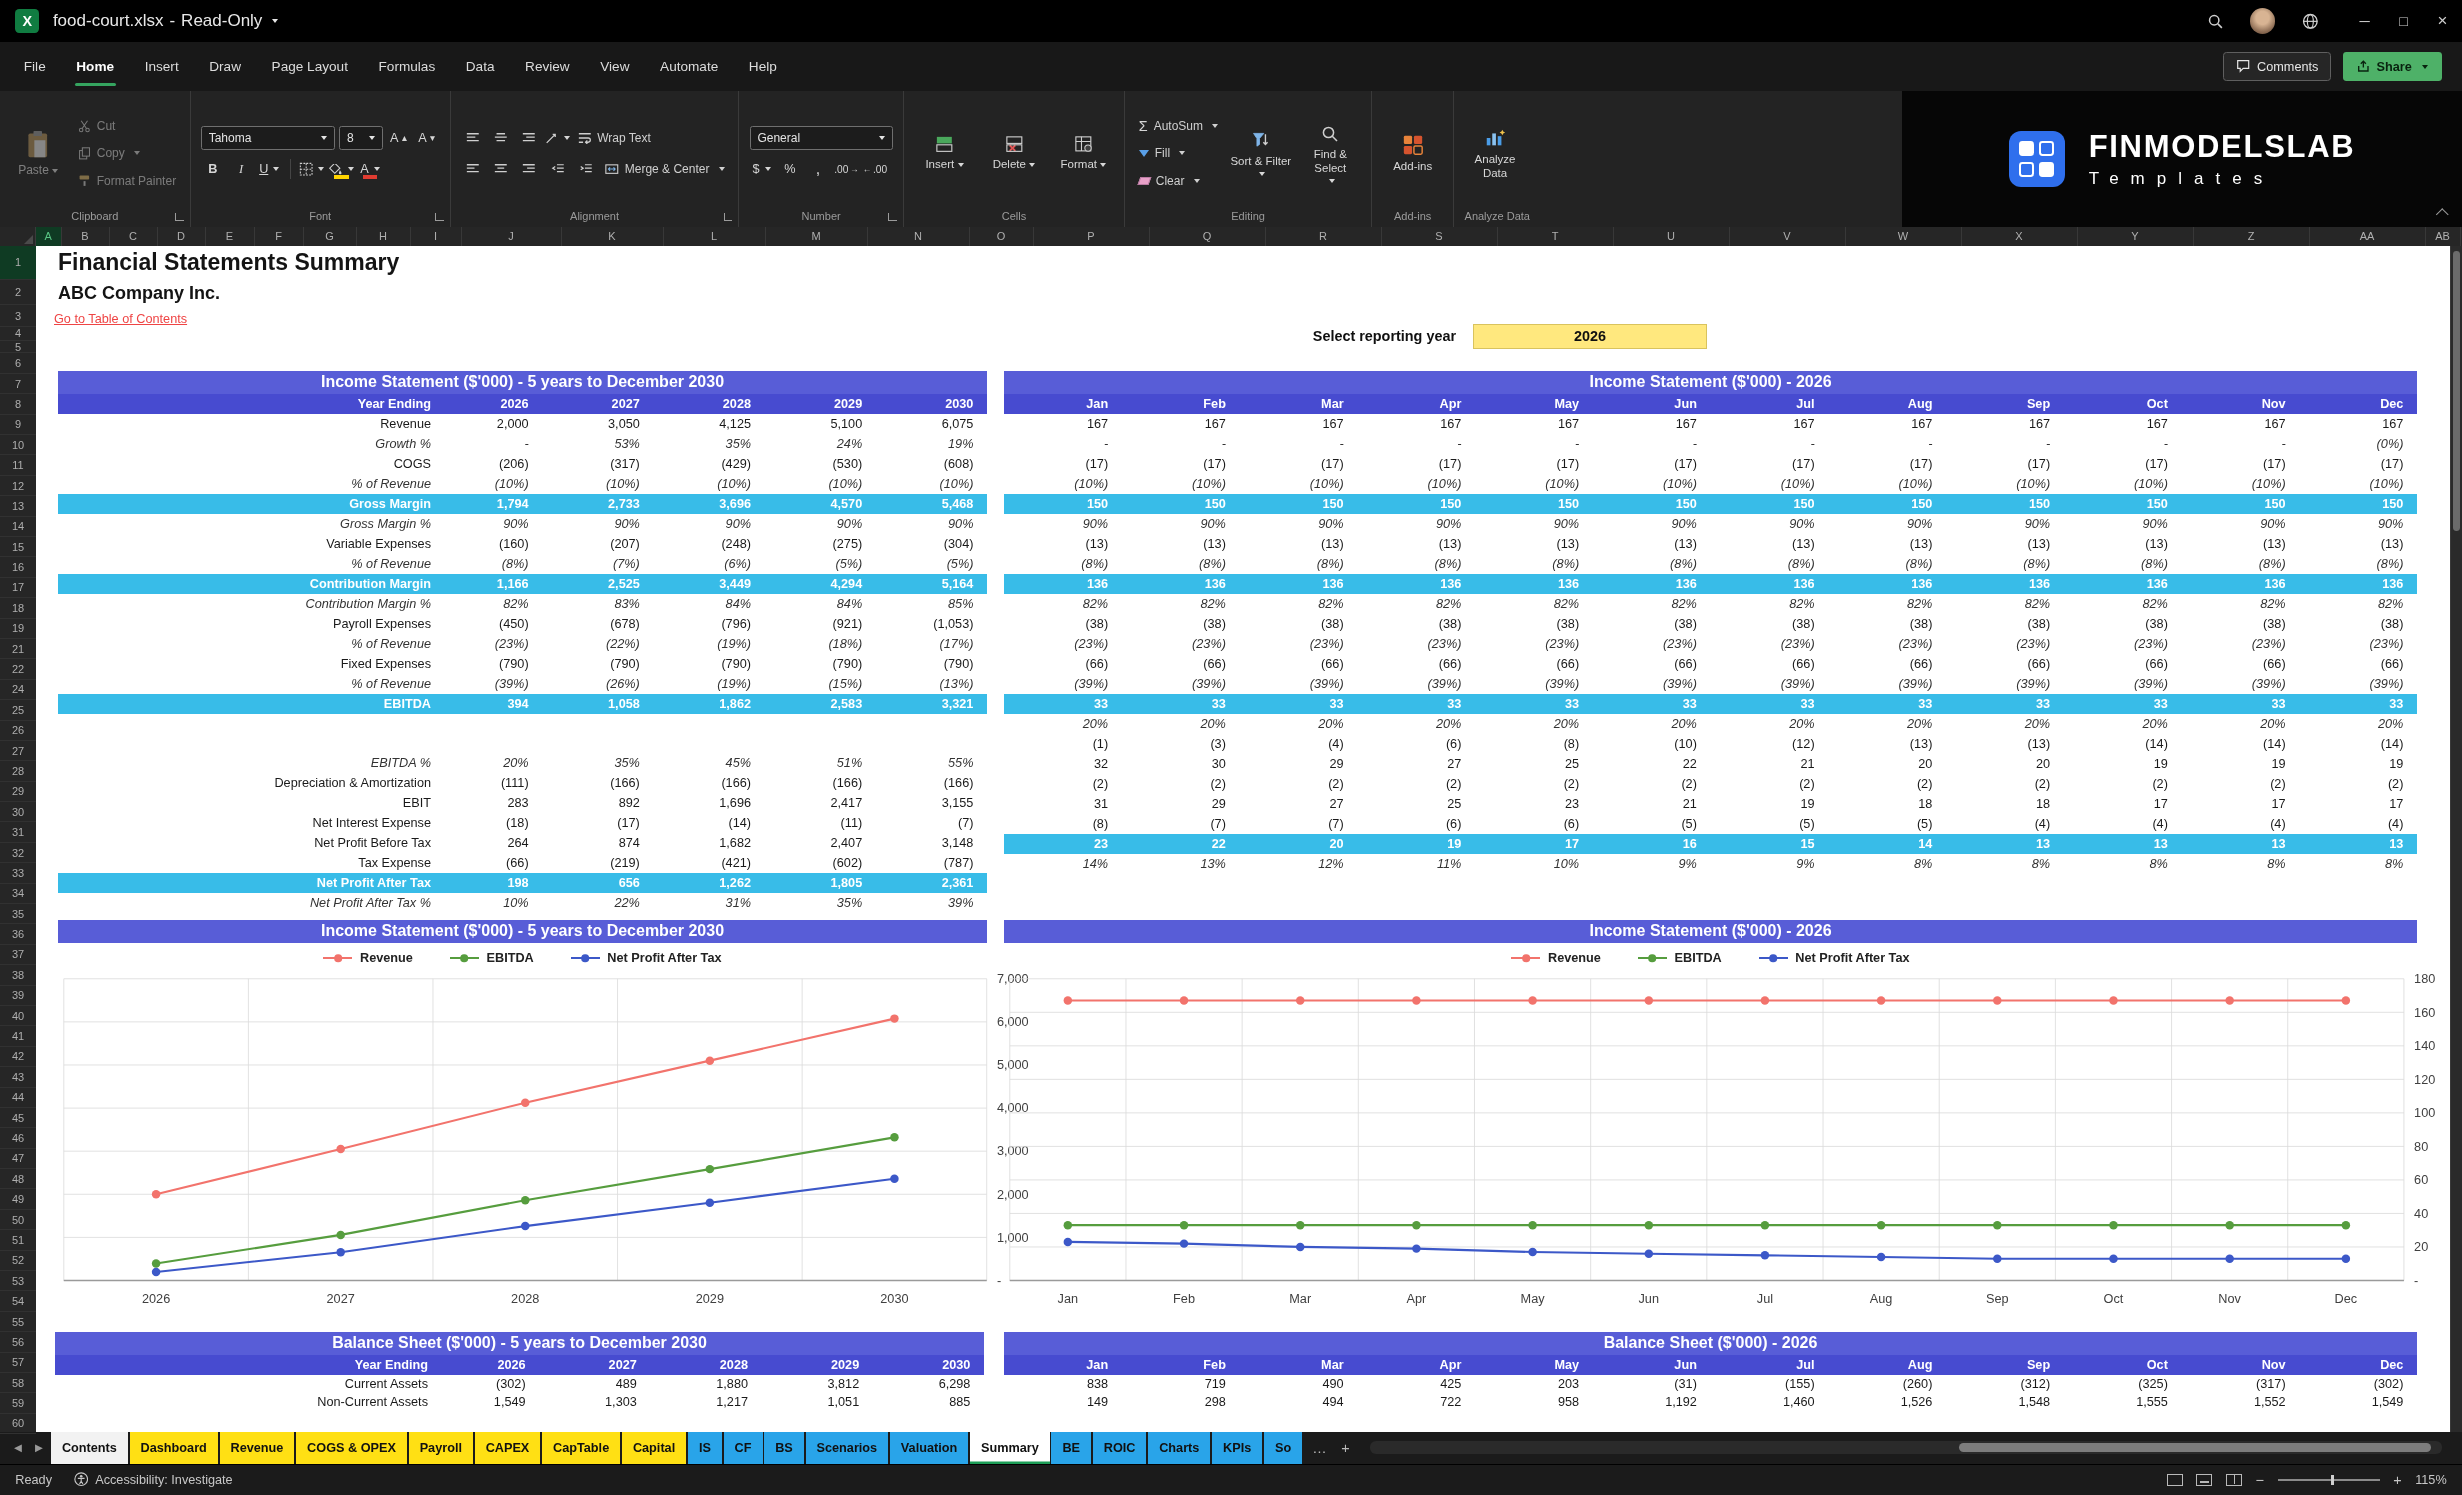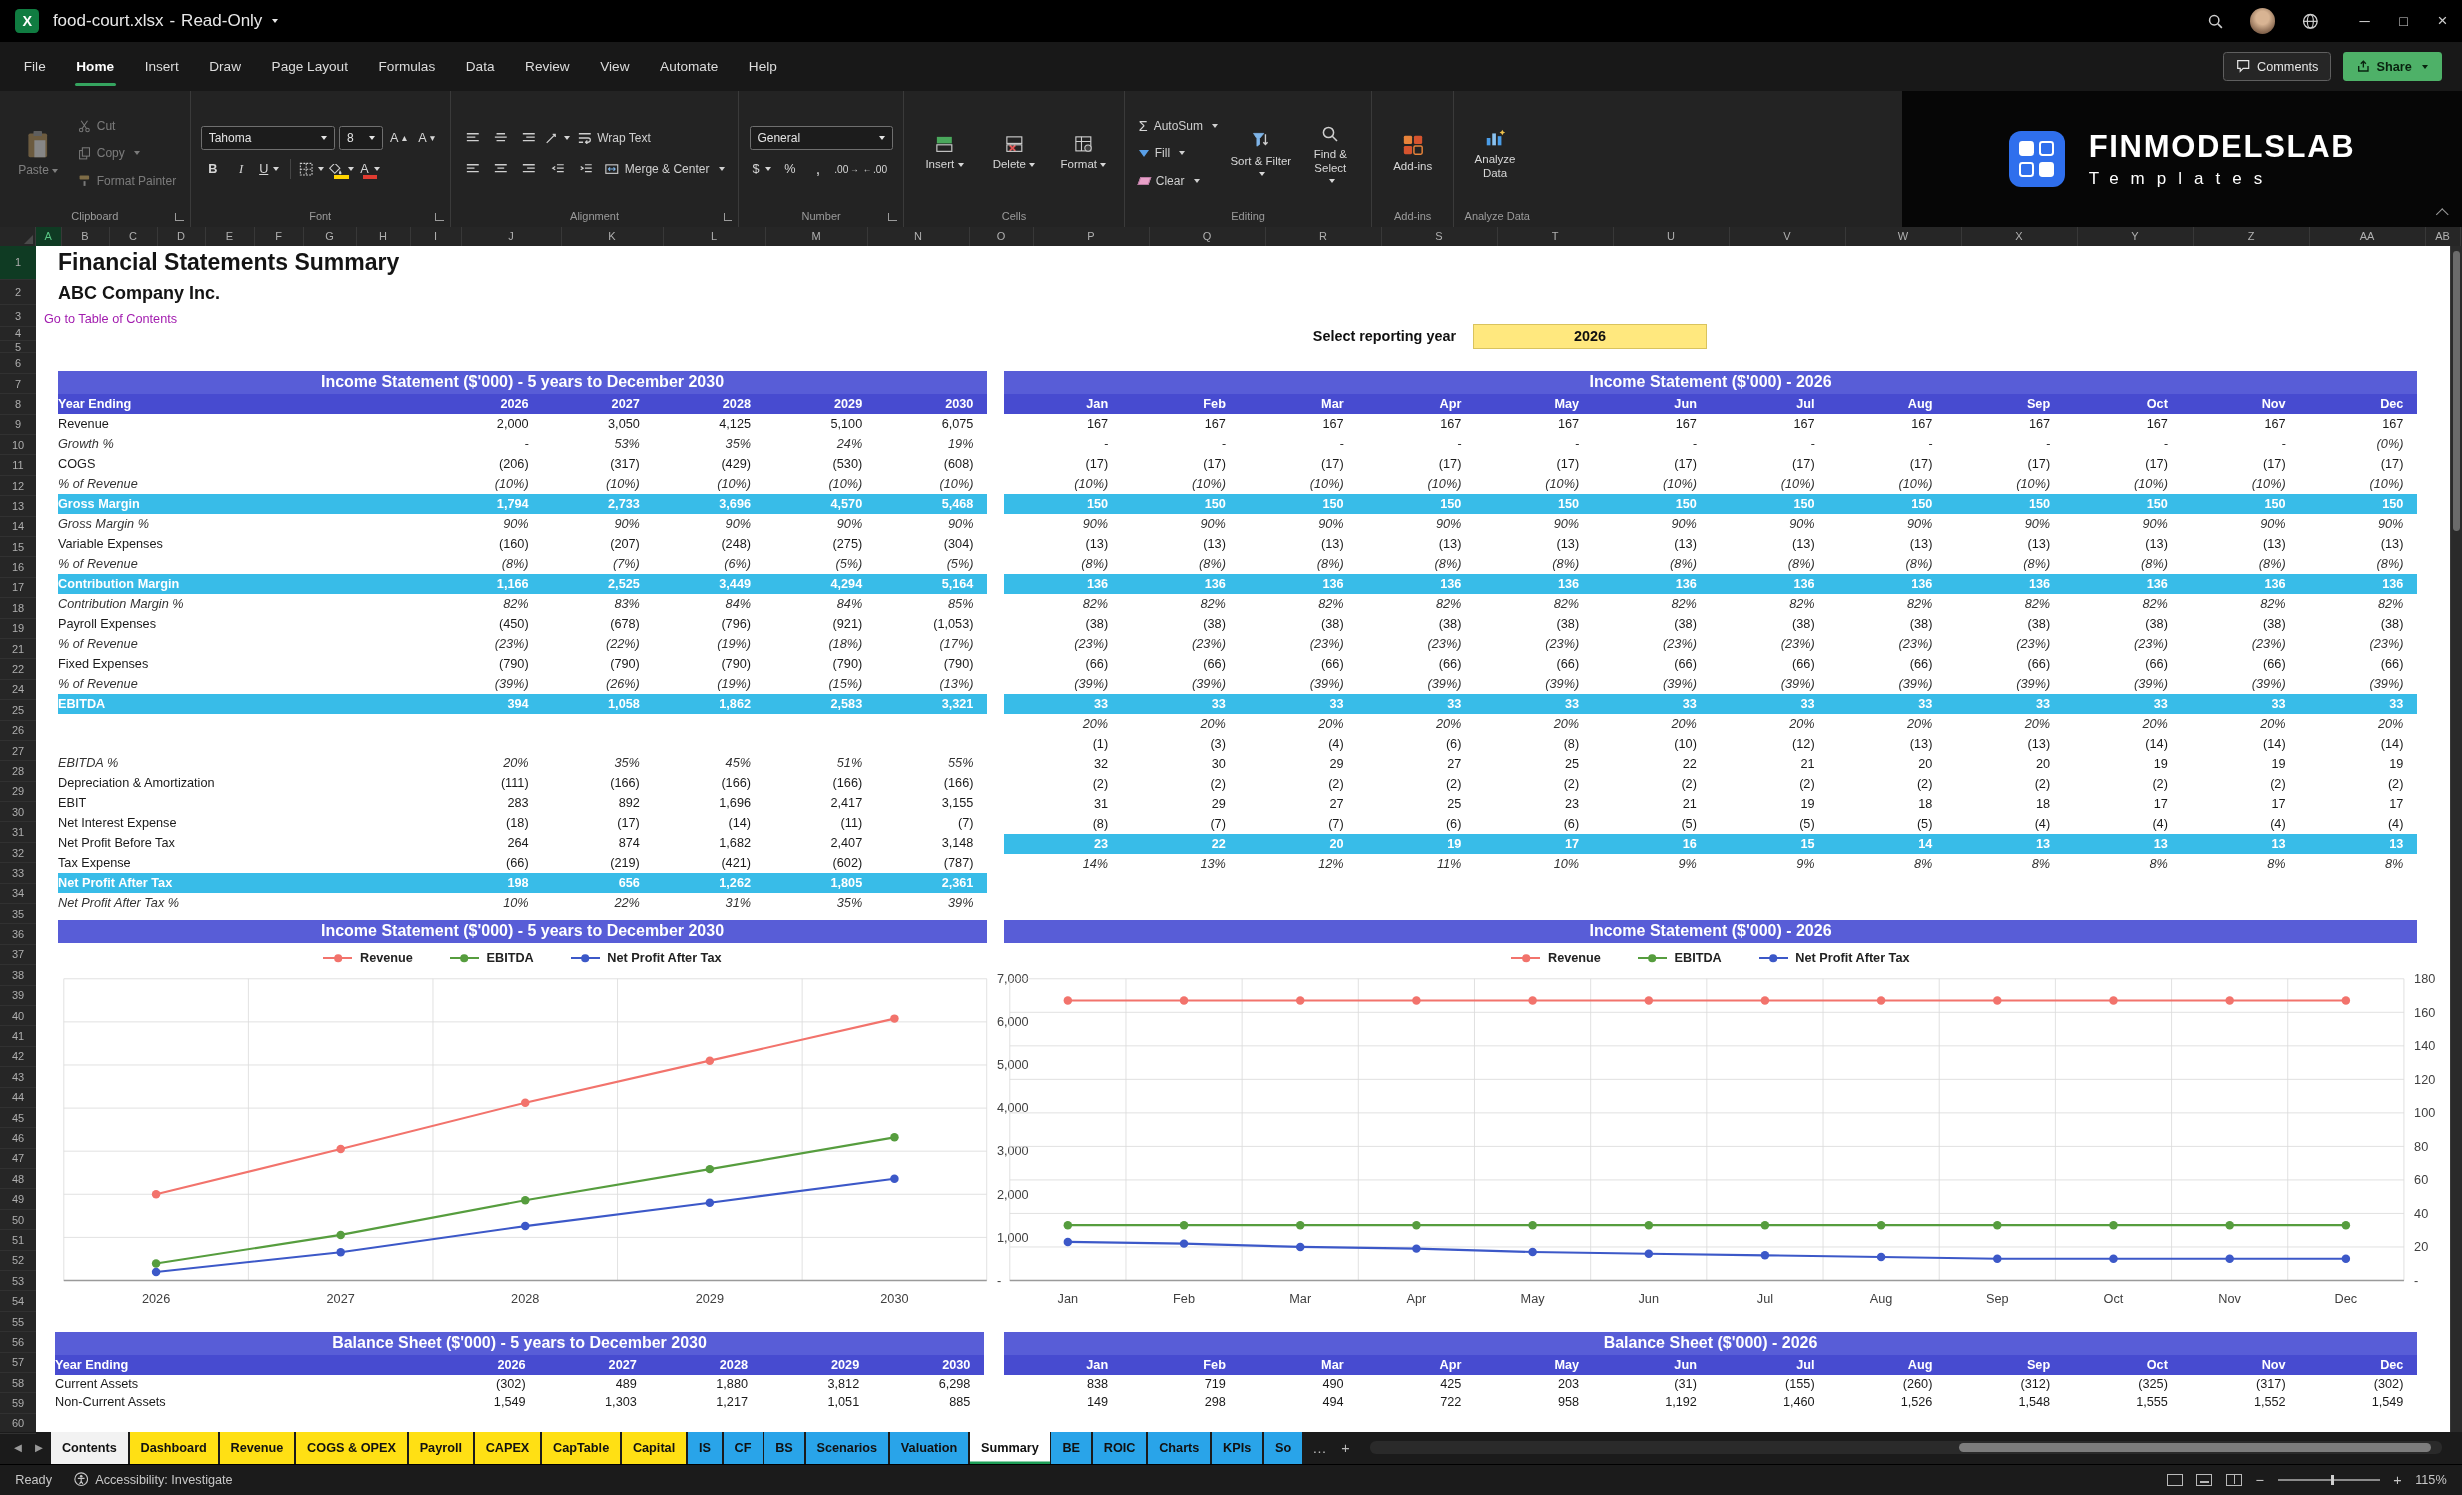--- a/index.html
+++ b/index.html
@@ -68,33 +68,33 @@
   .gutter{width:36px;background:#262626;flex:none}
   .rowh{display:flex;align-items:center;justify-content:center;font-size:11px;color:#aeaeae;border-bottom:0.8px solid #313131}
   .canvas{position:relative;flex:1;background:#fff;overflow:hidden}
   .vscroll{position:absolute;right:0;top:0;width:12px;height:100%;background:#2a2a2a;border-left:0.8px solid #3a3a3a;z-index:5}
   .vthumb{position:absolute;left:1.7px;right:1.7px;top:5.1px;height:280px;background:#6b6b6b;border-radius:3.4px}
 
   
   .abs{position:absolute}
   .doc-title{left:22px;top:3.4px;font-size:23px;font-weight:bold;color:#141414;white-space:nowrap}
   .doc-company{left:22px;top:37px;font-size:18px;font-weight:bold;color:#141414}
-  .doc-link{left:8px;top:66px;font-size:12.7px;color:#a21caf;}
+  .doc-link{left:18px;top:66px;font-size:12.7px;color:#ef4444;text-decoration:underline}
   .year-label{left:1084px;top:82px;width:336px;text-align:right;font-size:14.4px;font-weight:bold;color:#101010}
   .year-value{left:1437px;top:78px;width:234px;height:25.5px;background:#ffe87e;border:0.8px solid #d9c35e;display:flex;align-items:center;justify-content:center;font-size:14.4px;font-weight:bold;color:#101010}
 
   .ftable{position:absolute;font-size:12.7px;color:#1a1a1a}
   #annual-is{left:22px;top:125px;width:929px}
   #monthly-is{left:968px;top:125px;width:1413px}
   #annual-bs{left:19px;top:1086px;width:929px}
   #monthly-bs{left:968px;top:1086px;width:1413px}
   .ftitle{height:23px;background:#585dd7;color:#fff;font-weight:bold;font-size:16px;display:flex;align-items:center;justify-content:center}
   .frow{display:flex;height:20px;align-items:center}
   .frow.yearhead{background:#474bd0;color:#fff;font-weight:bold;height:20.4px}
-  .flabel{flex:none;text-align:left;padding-left:0;white-space:nowrap;overflow:hidden}
+  .flabel{flex:none;text-align:right;padding-left:0;white-space:nowrap;overflow:hidden}
   .fcell{flex:1;text-align:right;padding-right:13.6px;white-space:nowrap}
   .frow.hl{background:#38bce8;color:#fff;font-weight:bold}
   .frow.pct{font-style:italic;color:#333}
 
   .chead{position:absolute;height:23px;background:#585dd7;color:#fff;font-weight:bold;font-size:16px;display:flex;align-items:center;justify-content:center}
   #chead-annual{left:22px;top:674px;width:929px}
   #chead-monthly{left:968px;top:674px;width:1413px}
   .legend{position:absolute;display:flex;justify-content:center;gap:37px;align-items:center;height:18.7px;font-size:12.7px;font-weight:bold;color:#222}
   #legend-annual{left:22px;top:703px;width:929px}
   #legend-monthly{left:968px;top:703px;width:1413px}

